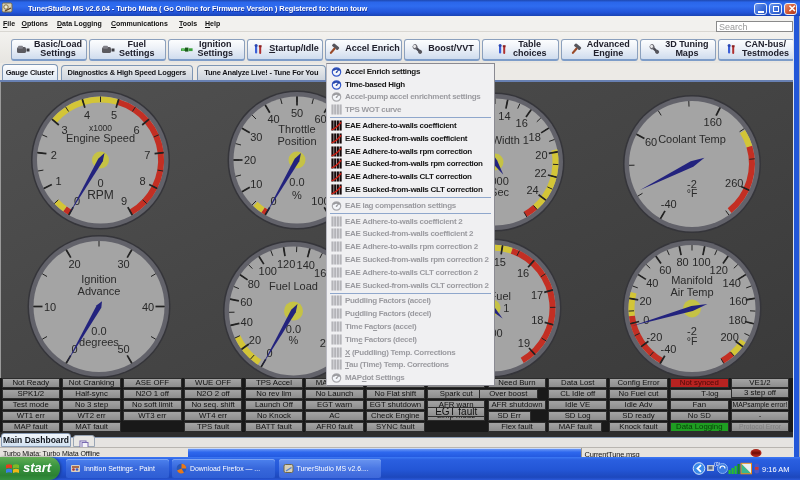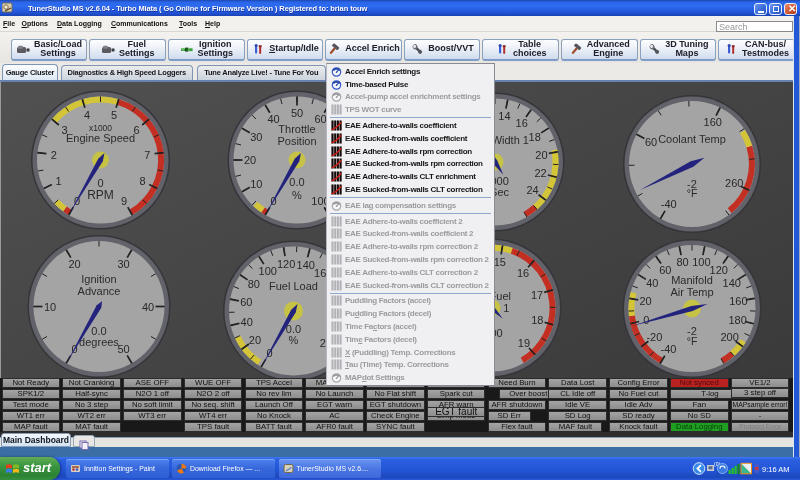--- a/index.html
+++ b/index.html
@@ -596,21 +596,21 @@
       <div class="ic" style="left:670px;top:0.5px;width:58.6px;font-size:7.8px;background:#b82321;color:#4d0a08;">Not synced</div>
       <div class="ic" style="left:730.7px;top:0.5px;width:58.6px;font-size:7.8px;">VE1/2</div>
       <div class="ic" style="left:1.5px;top:11.4px;width:58.6px;font-size:7.8px;">SPK1/2</div>
       <div class="ic" style="left:62.3px;top:11.4px;width:58.6px;font-size:7.8px;">Half-sync</div>
       <div class="ic" style="left:123px;top:11.4px;width:58.6px;font-size:7.8px;">N2O 1 off</div>
       <div class="ic" style="left:183.8px;top:11.4px;width:58.6px;font-size:7.8px;">N2O 2 off</div>
       <div class="ic" style="left:244.6px;top:11.4px;width:58.6px;font-size:7.8px;">No rev lim</div>
       <div class="ic" style="left:305.3px;top:11.4px;width:58.6px;font-size:7.8px;">No Launch</div>
       <div class="ic" style="left:366.1px;top:11.4px;width:58.6px;font-size:7.8px;">No Flat shift</div>
       <div class="ic" style="left:426.9px;top:11.4px;width:58.6px;font-size:7.8px;">Spark cut</div>
-      <div class="ic" style="left:499px;top:11.4px;width:58.6px;font-size:7.8px;">Over boost</div>
+      <div class="ic" style="left:479px;top:11.4px;width:58.6px;font-size:7.8px;">Over boost</div>
       <div class="ic" style="left:548.4px;top:11.4px;width:58.6px;font-size:7.8px;">CL Idle off</div>
       <div class="ic" style="left:609.2px;top:11.4px;width:58.6px;font-size:7.8px;">No Fuel cut</div>
       <div class="ic" style="left:670px;top:11.4px;width:80px;font-size:7.8px;">T-log</div>
       <div class="ic" style="left:730.7px;top:10px;width:58.6px;font-size:7.8px;">3 step off</div>
       <div class="ic" style="left:1.5px;top:22.4px;width:58.6px;font-size:7.8px;">Test mode</div>
       <div class="ic" style="left:62.3px;top:22.4px;width:58.6px;font-size:7.8px;">No 3 step</div>
       <div class="ic" style="left:123px;top:22.4px;width:58.6px;font-size:7.8px;">No soft limit</div>
       <div class="ic" style="left:183.8px;top:22.4px;width:58.6px;font-size:7.8px;">No seq. shift</div>
       <div class="ic" style="left:244.6px;top:22.4px;width:58.6px;font-size:7.8px;">Launch Off</div>
       <div class="ic" style="left:305.3px;top:22.4px;width:58.6px;font-size:7.8px;">EGT warn</div>
@@ -649,20 +649,31 @@
       <div class="ic" style="left:730.7px;top:44.3px;width:58.6px;font-size:6.8px;color:#7e7e7e;">Protocol Error</div>
     </div>
   <div id="btabs">
       <div class="low"></div>
     <div id="mdtab">Main Dashboard</div>
     <div id="icotab"><svg width="10" height="10" style="margin:1px 0 0 5px">
           <rect x="1" y="1" width="6" height="7" fill="#fff" stroke="#7a6ab0"></rect>
           <rect x="3" y="2.5" width="6" height="7" fill="#f4f2fa" stroke="#7a6ab0"></rect>
         </svg></div>
   </div>
+  <div id="status">
+    <span style="position:absolute;left:3px;top:1.5px;font-size:7px;letter-spacing:-0.1px">Turbo Miata: Turbo Miata Offline</span>
+    <div style="position:absolute;left:187.5px;top:0;width:393px;height:10px;background:linear-gradient(#6a97f5,#2e68ee 35%,#2257dd);border-top:1px solid #c8d8f8"></div>
+    <div style="position:absolute;left:580.5px;top:0;width:167px;height:10px;border-left:1px solid #9a978f">
+        <span style="position:absolute;left:3px;top:1.5px;font-size:7.5px;letter-spacing:-0.2px">CurrentTune.msg</span>
+      </div>
+    <svg width="14" height="10" style="position:absolute;left:749px;top:0">
+        <ellipse cx="7" cy="5" rx="5.5" ry="4" fill="#a82218"></ellipse>
+        <rect x="3" y="3.5" width="8" height="3" fill="#7a1008"></rect>
+      </svg>
+  </div>
   <div id="taskbar">
     <div id="startb">
       <svg width="15" height="15" style="position:absolute;left:5px;top:4px" viewBox="0 0 15 15">
         <path d="M1 4 Q4 2.5 7 4 L7 7.5 Q4 6 1 7.5 Z" fill="#e83c1e"></path>
         <path d="M8 4 Q11 2.5 14 4 L14 7.5 Q11 6 8 7.5 Z" fill="#7fba28"></path>
         <path d="M1 8.5 Q4 7 7 8.5 L7 12 Q4 10.5 1 12 Z" fill="#3a7de8"></path>
         <path d="M8 8.5 Q11 7 14 8.5 L14 12 Q11 10.5 8 12 Z" fill="#f0b818"></path>
       </svg>
       <span style="position:absolute;left:23px;top:3px">start</span>
     </div>
@@ -717,21 +728,21 @@
         </svg>
         <span>Accel Enrich settings</span>
       </div>
       <div class="mi" style="top:13.8px;color:#151515">
         <svg width="11" height="11" viewBox="0 0 11 11" style="margin:0 3px 0 0;flex:none">
           <circle cx="5.5" cy="6" r="4.2" fill="#f4f6fa" stroke="#3558c8" stroke-width="1.2"></circle>
           <path d="M2.2 4.4 A4.2 4.2 0 0 1 8.8 4.4" fill="none" stroke="#2646a8" stroke-width="1.8"></path>
           <line x1="5.5" y1="6.2" x2="7.4" y2="4.2" stroke="#2646a8" stroke-width="1.1"></line>
           <circle cx="5.5" cy="6.2" r="0.8" fill="#2646a8"></circle>
         </svg>
-        <span>Time-based Pulse</span>
+        <span>Time-based High</span>
       </div>
       <div class="mi" style="top:26.6px;color:#9b9ba0">
         <svg width="11" height="11" viewBox="0 0 11 11" style="margin:0 3px 0 0;flex:none">
           <circle cx="5.5" cy="6" r="4.2" fill="#f4f6fa" stroke="#a9a9ad" stroke-width="1.2"></circle>
           <path d="M2.2 4.4 A4.2 4.2 0 0 1 8.8 4.4" fill="none" stroke="#98989c" stroke-width="1.8"></path>
           <line x1="5.5" y1="6.2" x2="7.4" y2="4.2" stroke="#98989c" stroke-width="1.1"></line>
           <circle cx="5.5" cy="6.2" r="0.8" fill="#98989c"></circle>
         </svg>
         <span>Accel-pump accel enrichment settings</span>
       </div>
@@ -792,21 +803,21 @@
       </div>
       <div class="mi" style="top:106.4px;color:#151515">
         <svg width="11" height="11" viewBox="0 0 11 11" style="margin:0 3px 0 0;flex:none">
           <rect x="0" y="0.5" width="11" height="10" fill="#c8c4c4"></rect>
           <rect x="0.5" y="0.5" width="2" height="10" fill="#15090a"></rect>
           <rect x="3.2" y="0.5" width="2" height="10" fill="#15090a"></rect>
           <rect x="5.9" y="0.5" width="2" height="10" fill="#15090a"></rect>
           <rect x="8.600000000000001" y="0.5" width="2" height="10" fill="#15090a"></rect>
           <path d="M0.5 9.8 Q5 8.5 10.2 2.2" stroke="#cc1f14" stroke-width="1.4" fill="none"></path>
         </svg>
-        <span>EAE Adhere-to-walls CLT enrichment</span>
+        <span>EAE Adhere-to-walls CLT correction</span>
       </div>
       <div class="mi" style="top:119.2px;color:#151515">
         <svg width="11" height="11" viewBox="0 0 11 11" style="margin:0 3px 0 0;flex:none">
           <rect x="0" y="0.5" width="11" height="10" fill="#c8c4c4"></rect>
           <rect x="0.5" y="0.5" width="2" height="10" fill="#15090a"></rect>
           <rect x="3.2" y="0.5" width="2" height="10" fill="#15090a"></rect>
           <rect x="5.9" y="0.5" width="2" height="10" fill="#15090a"></rect>
           <rect x="8.600000000000001" y="0.5" width="2" height="10" fill="#15090a"></rect>
           <path d="M0.5 9.8 Q5 8.5 10.2 2.2" stroke="#cc1f14" stroke-width="1.4" fill="none"></path>
         </svg>

